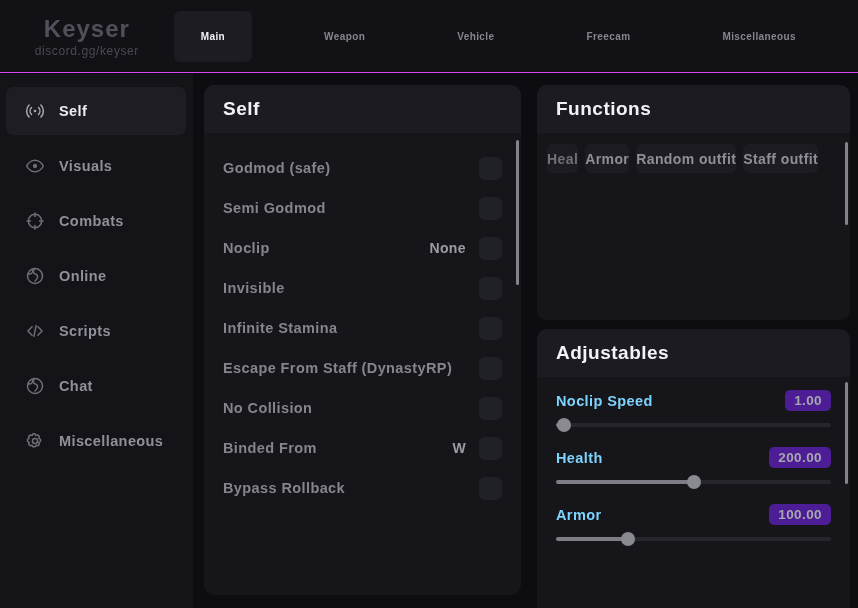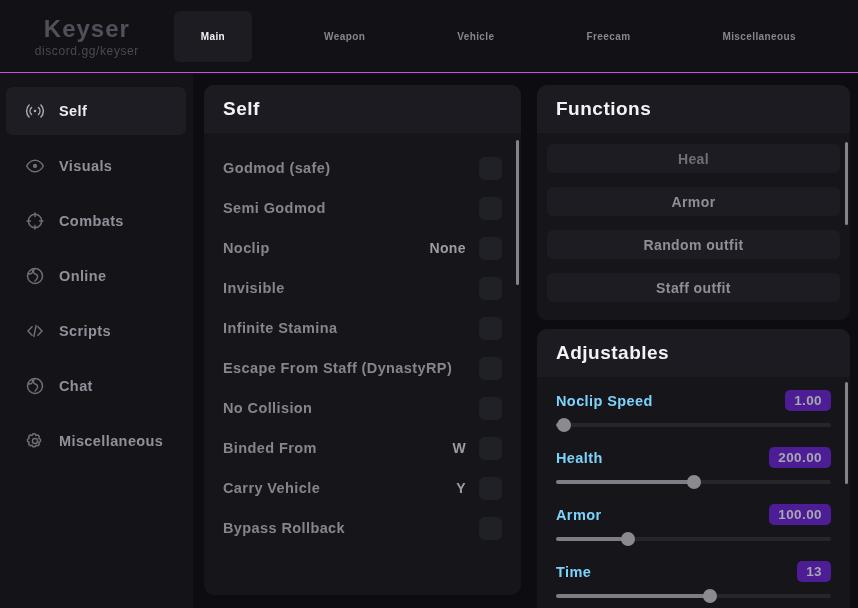--- a/index.html
+++ b/index.html
@@ -57,21 +57,21 @@
   .self-body   { padding-top:15px; }
   .row {
     height:40px; display:flex; align-items:center; padding:0 19px;
   }
   .row-label { flex:1; font-size:14.5px; font-weight:600; color:#85858e; }
   .row-bind  { font-size:14px; font-weight:600; color:#9c9ca3; margin-right:13px; }
   .checkbox  { width:23px; height:23px; border-radius:6px; background:#202027; cursor:pointer; flex:none; }
 
   
   .functions-panel { left:537px; top:85px; width:313px; height:235px; }
-  .fn-body { padding:11px 10px 0 10px; display:flex; flex-direction:column; gap:14px; }
+  .fn-body { padding:11px 10px 0 10px; display:flex; flex-direction:row; gap:7px; }
   .fn-btn {
     height:29px; border-radius:6px; background:#1c1c22; border:none;
     color:#8f8f98; font-size:14px; font-weight:600; letter-spacing:.4px;
     font-family:inherit; cursor:pointer; flex:none;
   }
   .fn-btn.muted { color:#70707a; }
 
   
   .adjustables-panel { left:537px; top:329px; width:313px; height:306px;text-align:center; }
   .adj-body { padding:13px 19px 0 19px; }
@@ -227,25 +227,20 @@
           <span class="row-label">No Collision</span>
 
           <span class="checkbox"></span>
         </div>
         <div class="row">
           <span class="row-label">Binded From</span>
           <span class="row-bind">W</span>
           <span class="checkbox"></span>
         </div>
         <div class="row">
-          <span class="row-label">Carry Vehicle</span>
-          <span class="row-bind">Y</span>
-          <span class="checkbox"></span>
-        </div>
-        <div class="row">
           <span class="row-label">Bypass Rollback</span>
 
           <span class="checkbox"></span>
         </div>
       </div>
     <div class="scrollthumb" style="top:55px; height:145px;"></div>
   </div>
 
   <div class="panel functions-panel">
     <div class="panel-header">Functions</div>
@@ -289,28 +284,17 @@
           <div class="adj-top">
             <span class="adj-label">Armor</span>
             <span class="adj-value">100.00</span>
           </div>
           <div class="slider">
             <span class="slider-track"></span>
             <span class="slider-fill" style="width: 26%;"></span>
             <span class="slider-thumb" style="left: 26%;"></span>
           </div>
         </div>
-        <div class="adj-group">
-          <div class="adj-top">
-            <span class="adj-label">Time</span>
-            <span class="adj-value">13</span>
-          </div>
-          <div class="slider">
-            <span class="slider-track"></span>
-            <span class="slider-fill" style="width: 56%;"></span>
-            <span class="slider-thumb" style="left: 56%;"></span>
-          </div>
-        </div>
       </div>
     <div class="scrollthumb" style="top:53px; height:102px;"></div>
   </div>
 
 </div>
 
 </body></html>

